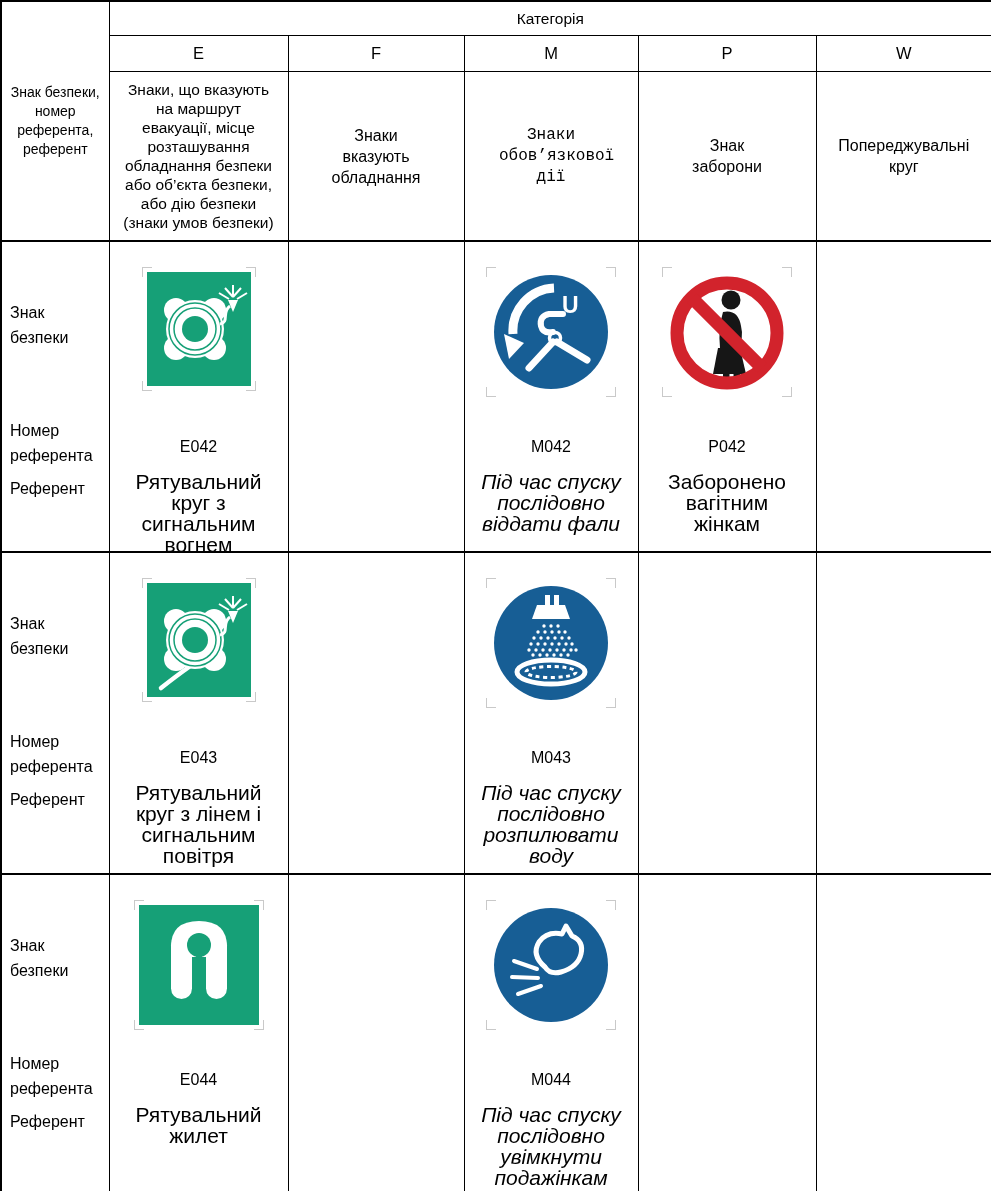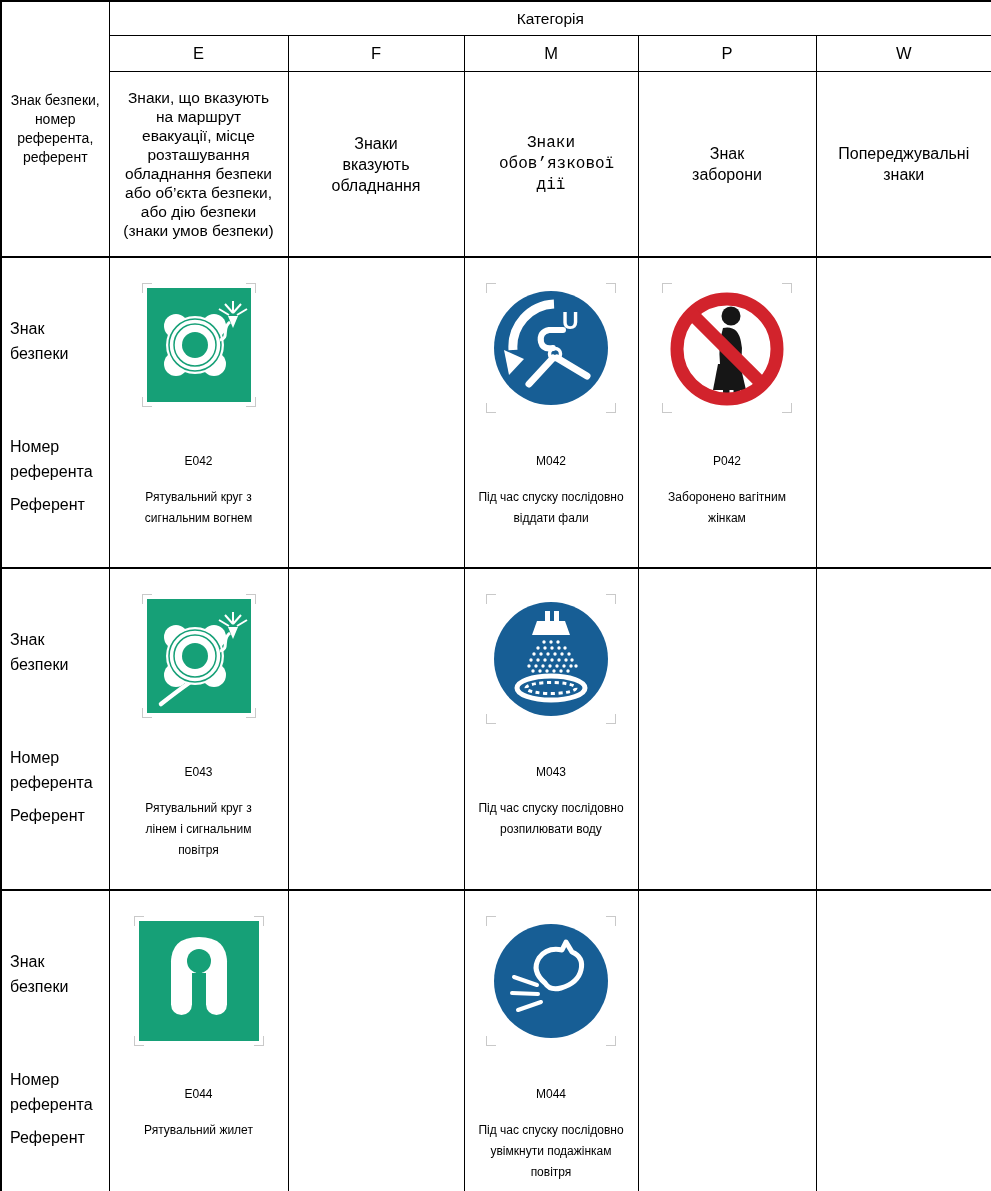--- a/index.html
+++ b/index.html
@@ -8,42 +8,42 @@
   td{border:1px solid #000;padding:0;vertical-align:middle;overflow:hidden;}
   
   tr.cat-row td{height:33px;}
   tr.code-row td{height:35px;}
   tr.desc-row td{height:149px;}
   .corner-cell{text-align:center;font-size:14px;line-height:19px;}
   .corner-inner{width:96px;margin:0 auto;}
   .cat-cell{font-size:15.5px;text-align:center;}
   .code-cell{font-size:16.5px;text-align:center;}
   .desc-cell{text-align:center;font-size:16px;line-height:21px;}
-  .desc-cell .di{margin:16px auto;}
+  .desc-cell .di{margin:8px auto;}
   .di-e{width:158px;font-size:15.5px;line-height:19px;}
   .di-f{width:92px;}
   .di-m{width:104px;font-family:Liberation Mono, monospace;}
   .di-p{width:84px;}
   .di-w{width:140px;}
   
   tr.hr1 td{height:309px;border-top:2px solid #000;}
   tr.hr2 td{height:320px;border-top:2px solid #000;}
   tr.hr3 td{height:331px;border-top:2px solid #000;}
   .label-cell{position:relative;}
   .lbl{position:absolute;left:8px;font-size:16px;line-height:25px;width:96px;}
   .lbl-sign{top:58px;}
   .lbl-number{top:176px;}
   .lbl-ref{top:234px;}
   .sign-cell{position:relative;}
   .sign-wrap{position:absolute;top:30px;left:50%;transform:translateX(-50%);line-height:0;}
-  .num{position:absolute;top:196px;left:0;right:0;text-align:center;font-size:12px;}
+  .num{position:absolute;top:196px;left:0;right:0;text-align:center;font-size:16px;}
   .ref{position:absolute;top:229px;left:0;right:0;display:flex;justify-content:center;}
-  .ref .ri{font-size:12px;line-height:21px;text-align:center;}
+  .ref .ri{font-size:21px;line-height:21px;text-align:center;}
   .ri-e{max-width:138px;}
-  .ri-m{max-width:150px;}
+  .ri-m{max-width:150px;font-style:italic;}
   .ri-p{max-width:146px;}
   
   .tick{position:absolute;width:9px;height:9px;border:0 solid #c9c9c9;}
   .tk-tl{left:-5px;top:-5px;border-left-width:1px;border-top-width:1px;}
   .tk-tr{right:-5px;top:-5px;border-right-width:1px;border-top-width:1px;}
   .tk-bl{left:-5px;bottom:-5px;border-left-width:1px;border-bottom-width:1px;}
   .tk-br{right:-5px;bottom:-5px;border-right-width:1px;border-bottom-width:1px;}
 </style>
 </head>
 <body>
@@ -79,21 +79,21 @@
     <td class="desc-cell">
           <div class="di di-f">Знаки вказують обладнання</div>
         </td>
     <td class="desc-cell">
           <div class="di di-m">Знаки обов’язкової дії</div>
         </td>
     <td class="desc-cell">
           <div class="di di-p">Знак заборони</div>
         </td>
     <td class="desc-cell">
-          <div class="di di-w">Попереджувальні знаки</div>
+          <div class="di di-w">Попереджувальні круг</div>
         </td>
   </tr>
 
   <tr class="hr1">
     <td class="label-cell">
       <div class="lbl lbl-sign">Знак безпеки</div>
       <div class="lbl lbl-number">Номер референта</div>
       <div class="lbl lbl-ref">Референт</div>
     </td>
     <td class="sign-cell">

